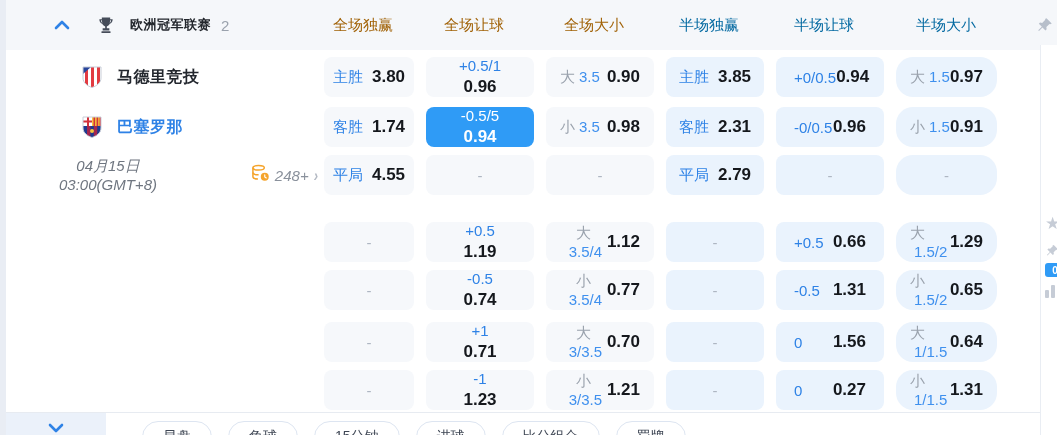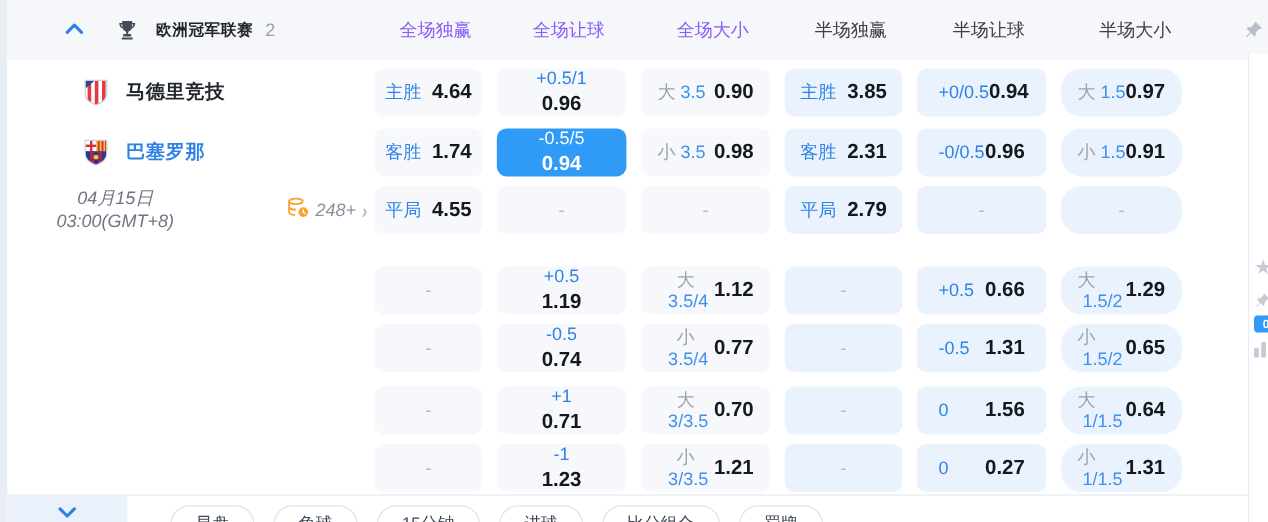--- a/index.html
+++ b/index.html
@@ -17,31 +17,31 @@
     position:relative;height:50px;margin-left:6px;
     background:#f5f7fa;display:flex;align-items:center;
   }
   .chev-btn{display:inline-flex;align-items:center;justify-content:center;cursor:pointer;}
   .hdr-chev{margin-left:48px;}
   .trophy{margin-left:26px;display:inline-flex;}
   .league-title{margin-left:14px;font-size:13px;font-weight:bold;color:#22262c;letter-spacing:.5px;}
   .league-count{margin-left:10px;font-size:15px;color:#9aa2ad;}
   .colheads{position:absolute;left:312px;top:0;height:50px;display:flex;align-items:center;gap:12px;}
   .colhead{font-size:15px;text-align:center;}
-  .colhead.ft-h{color:#8b5cf6;}
-  .colhead.ht-h{color:#404040;text-align:center;}
+  .colhead.ft-h{color:#a16207;}
+  .colhead.ht-h{color:#0369a1;text-align:center;}
   .colheads .colhead:nth-child(1){width:90px;}
   .colheads .colhead:nth-child(2){width:108px;}
   .colheads .colhead:nth-child(3){width:108px;}
   .colheads .colhead:nth-child(4){width:98px;}
   .colheads .colhead:nth-child(5){width:108px;}
   .colheads .colhead:nth-child(6){width:112px;}
 
   
-  .match-row{display:flex;margin-left:6px;}
+  .match-row{display:flex;margin-left:6px;padding-left:12px;}
   .team-col{width:306px;position:relative;flex:none;}
   .team{position:absolute;left:0;display:flex;align-items:center;height:40px;}
   .team.home{top:7px;}
   .team.away{top:57px;}
   .crest{margin-left:62px;display:inline-flex;flex:none;}
   .team-name{margin-left:13px;font-size:16px;font-weight:bold;color:#23272e;letter-spacing:.5px;}
   .team.away .team-name{color:#2e82e6;}
   .meta{position:absolute;left:0;top:100px;width:100%;height:50px;display:flex;align-items:center;font-style:italic;}
   .dates{margin-left:20px;width:140px;text-align:center;color:#6f7680;font-size:15px;line-height:19px;}
   .markets{margin-left:auto;margin-right:6px;display:flex;align-items:center;gap:5px;cursor:pointer;}
@@ -200,21 +200,21 @@
           </span>
           <span class="markets-count">248+</span>
           <span class="chev-right">›</span>
         </div>
       </div>
     </div>
     <div class="grid">
         <div class="orow">
           <div class="cell ft t-bet">
             <span class="lbl">主胜</span>
-            <span class="val">4.64</span>
+            <span class="val">3.80</span>
           </div>
           <div class="cell ft t-hcp">
             <span class="lbl">+0.5/1</span>
             <span class="val">0.96</span>
           </div>
           <div class="cell ft t-ou">
             <span class="grp"><span class="side">大</span><span class="line">3.5</span></span>
             <span class="val">0.90</span>
           </div>
           <div class="cell ht t-bet">

